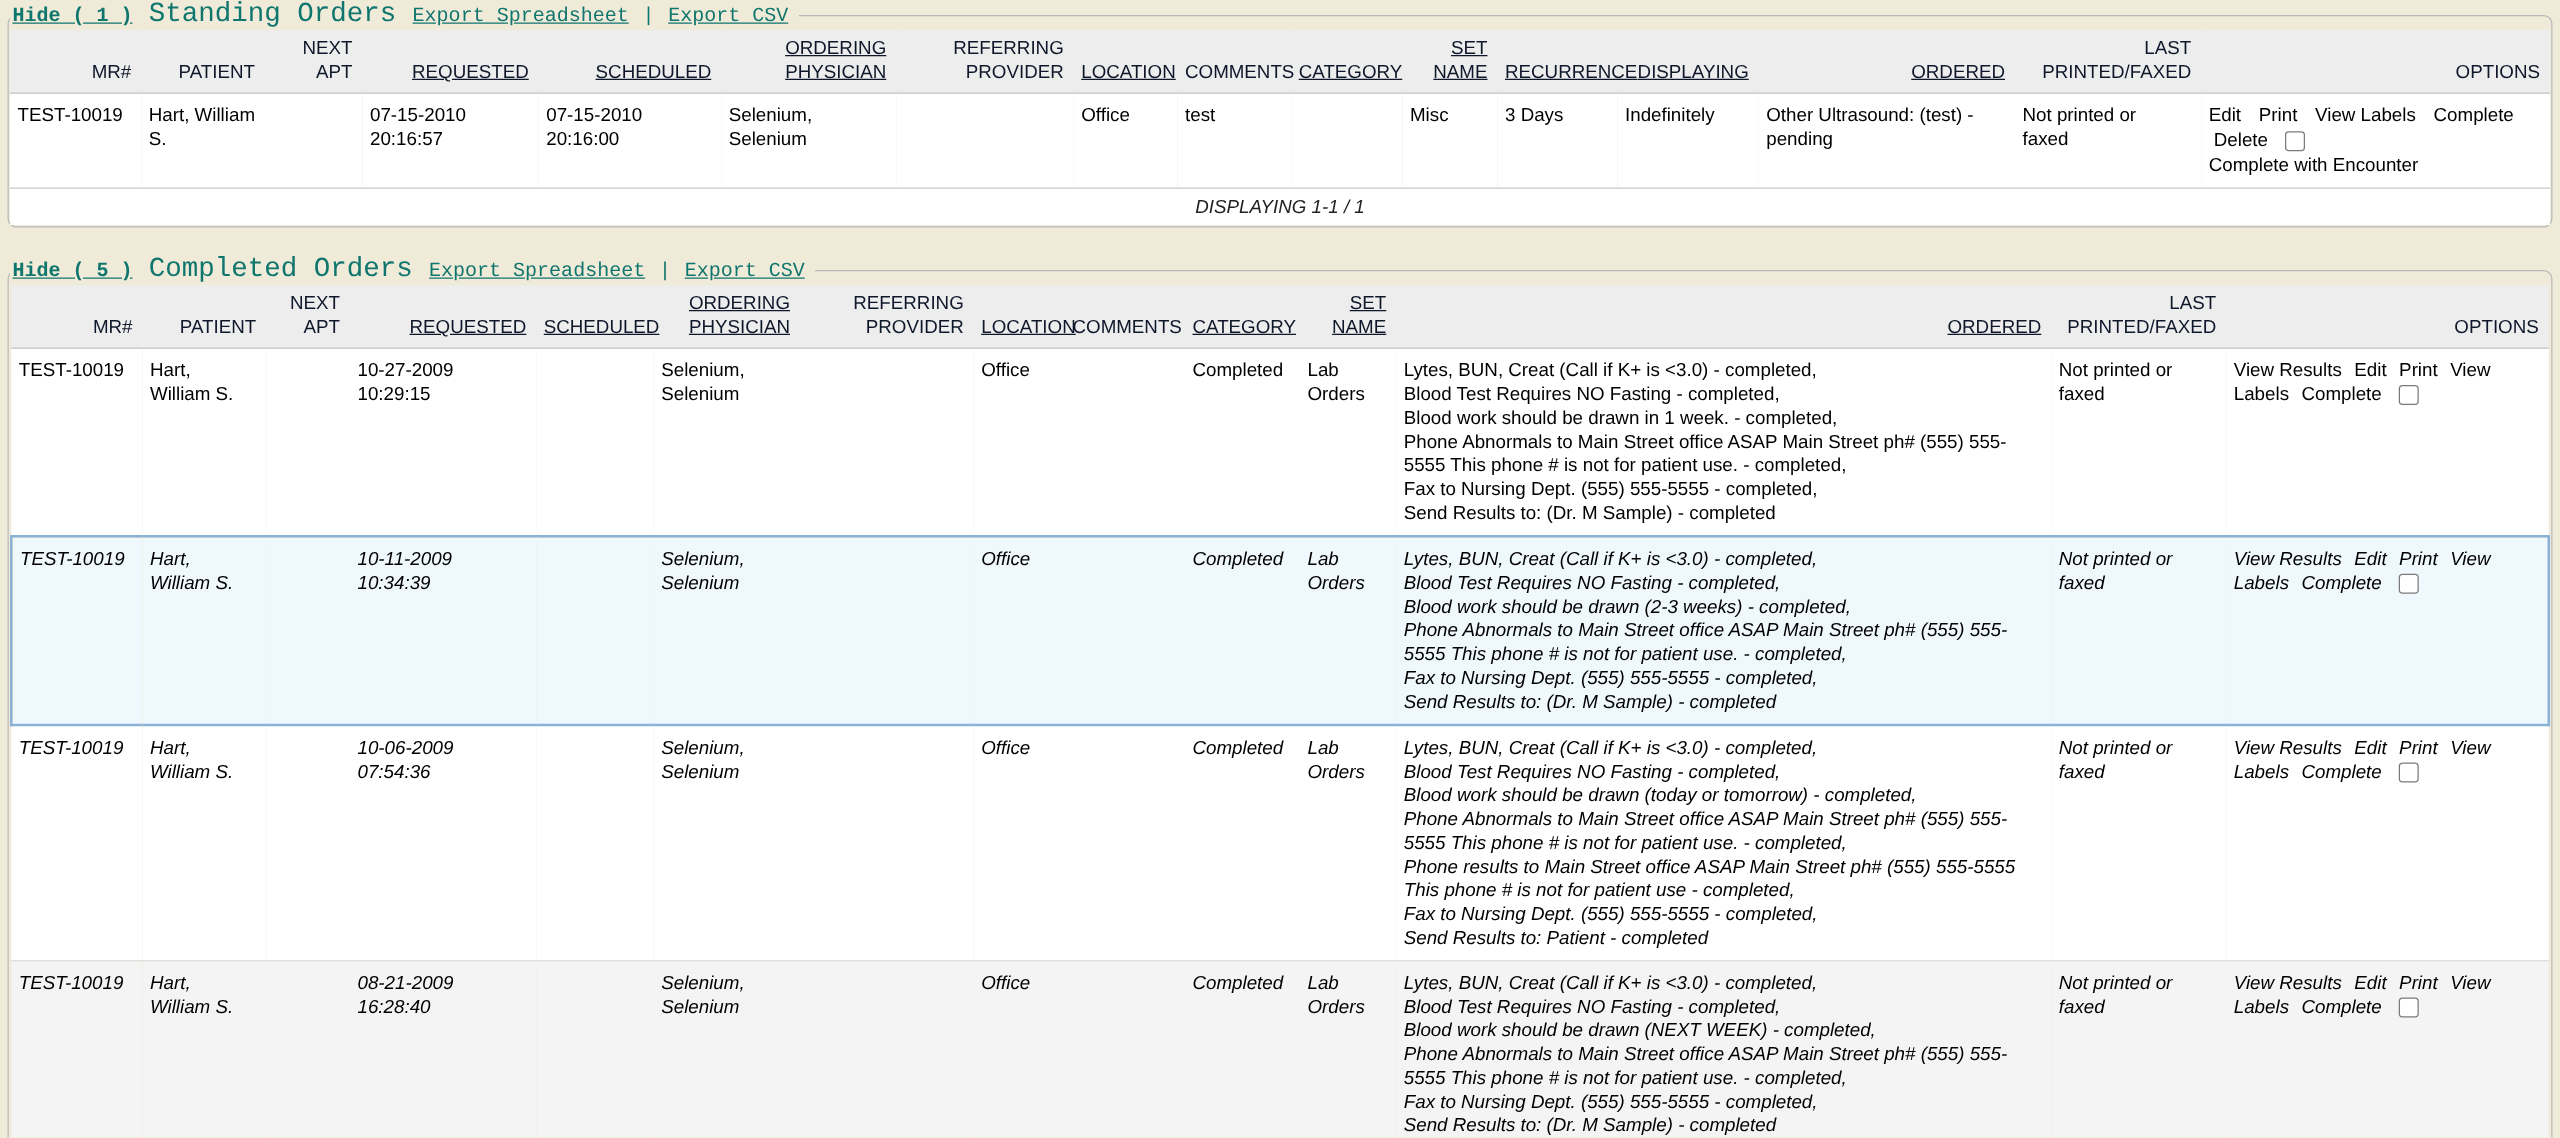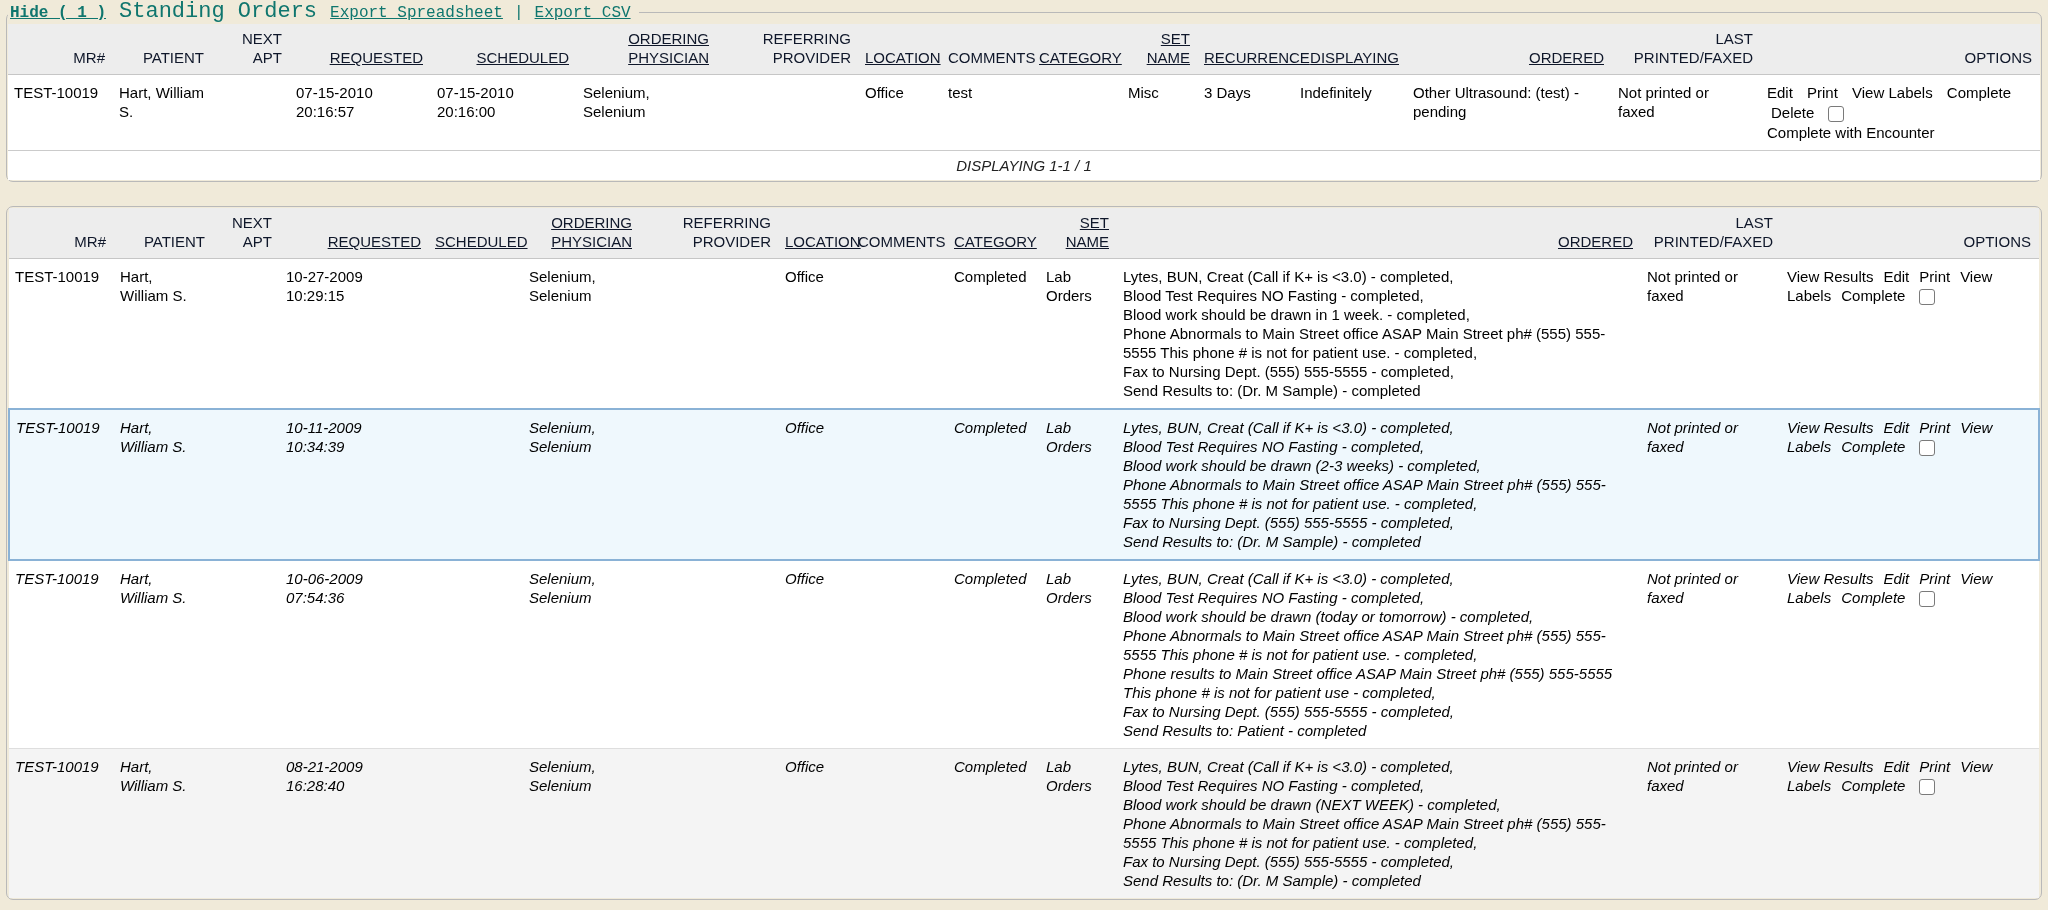--- a/index.html
+++ b/index.html
@@ -155,20 +155,27 @@
         </td>
       </tr>
       <tr class="displaying-row">
         <td colspan="16">DISPLAYING 1-1 / 1</td>
       </tr>
     </tbody>
   </table>
 </fieldset>
 
 <fieldset class="second">
+  <legend>
+    <span class="hide-link">Hide ( 5 )</span>
+    <span class="section-title">Completed Orders</span>
+    <span class="export-link">Export Spreadsheet</span>
+    <span class="sep">|</span>
+    <span class="export-link">Export CSV</span>
+  </legend>
   <table>
     <colgroup>
       <col style="width:105px">
         <col style="width:99px">
         <col style="width:67px">
         <col style="width:149px">
       <col style="width:94px">
         <col style="width:117px">
         <col style="width:139px">
         <col style="width:73px">

